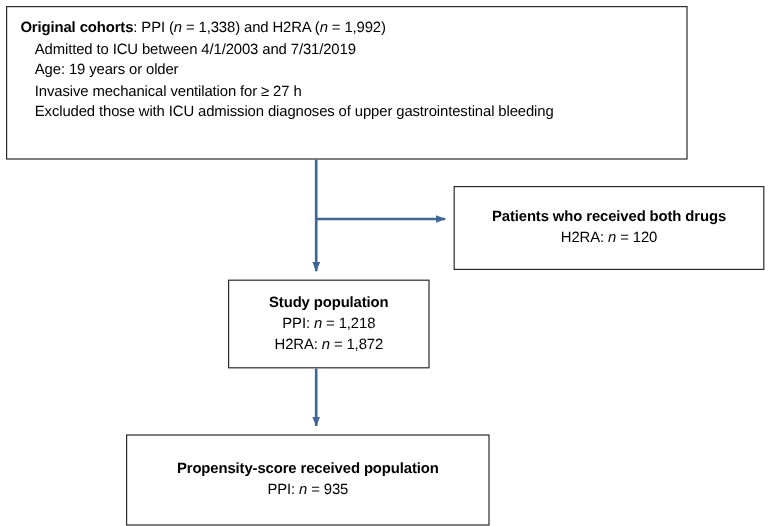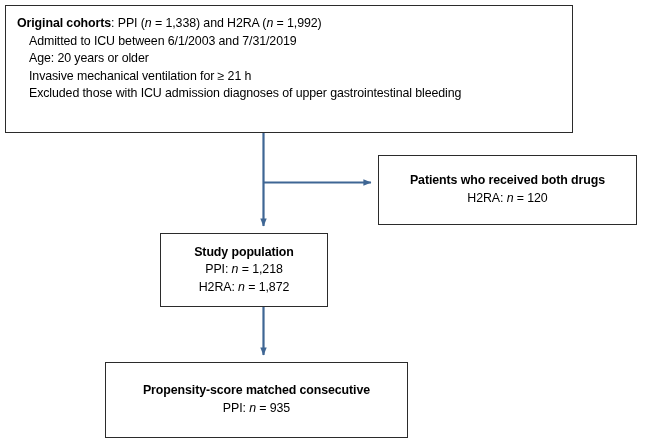--- a/index.html
+++ b/index.html
@@ -57,21 +57,21 @@
   }
   .box.centered .line { text-align: center; }
 
   #box-both {
     left: 378px;
     top: 155px;
     width: 259px;
     height: 70px;
   }
   #box-study {
-    left: 160px;
+    left: 190px;
     top: 233px;
     width: 168px;
     height: 74px;
   }
   #box-matched {
     left: 105px;
     top: 362px;
     width: 303px;
     height: 76px;
   }
@@ -102,23 +102,23 @@
 
     <line x1="263.5" y1="182.5" x2="371" y2="182.5" stroke="#3f6694" stroke-width="2.2" marker-end="url(#arrowhead)"></line>
 
     <line x1="263.5" y1="307" x2="263.5" y2="355" stroke="#3f6694" stroke-width="2.2" marker-end="url(#arrowhead)"></line>
   </svg>
 
   <div class="box" id="box-original">
     <div class="line">
       <span class="bold">Original cohorts</span><span>: PPI (</span><span class="ital">n</span><span> = 1,338) and H2RA (</span><span class="ital">n</span><span> = 1,992)</span>
     </div>
-    <div class="line indent">Admitted to ICU between 6/1/2003 and 7/31/2019</div>
-    <div class="line indent">Age: 20 years or older</div>
-    <div class="line indent">Invasive mechanical ventilation for ≥ 21 h</div>
+    <div class="line indent">Admitted to ICU between 4/1/2003 and 7/31/2019</div>
+    <div class="line indent">Age: 19 years or older</div>
+    <div class="line indent">Invasive mechanical ventilation for ≥ 27 h</div>
     <div class="line indent">Excluded those with ICU admission diagnoses of upper gastrointestinal bleeding</div>
   </div>
 
   <div class="box centered" id="box-both">
     <div class="line bold">Patients who received both drugs</div>
     <div class="line">
       <span>H2RA: </span><span class="ital">n</span><span> = 120</span>
     </div>
   </div>
 
@@ -126,19 +126,19 @@
     <div class="line bold">Study population</div>
     <div class="line">
       <span>PPI:  </span><span class="ital">n</span><span> = 1,218</span>
     </div>
     <div class="line">
       <span>H2RA: </span><span class="ital">n</span><span> = 1,872</span>
     </div>
   </div>
 
   <div class="box centered" id="box-matched">
-    <div class="line bold">Propensity-score matched consecutive</div>
+    <div class="line bold">Propensity-score received population</div>
     <div class="line">
       <span>PPI: </span><span class="ital">n</span><span> = 935</span>
     </div>
   </div>
 
 </div>
 
 </body></html>

